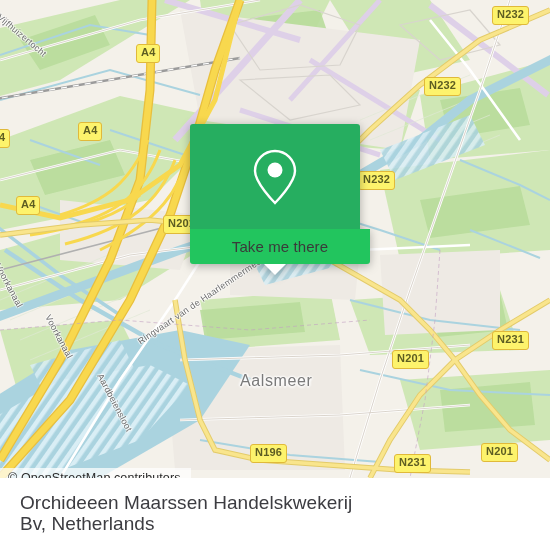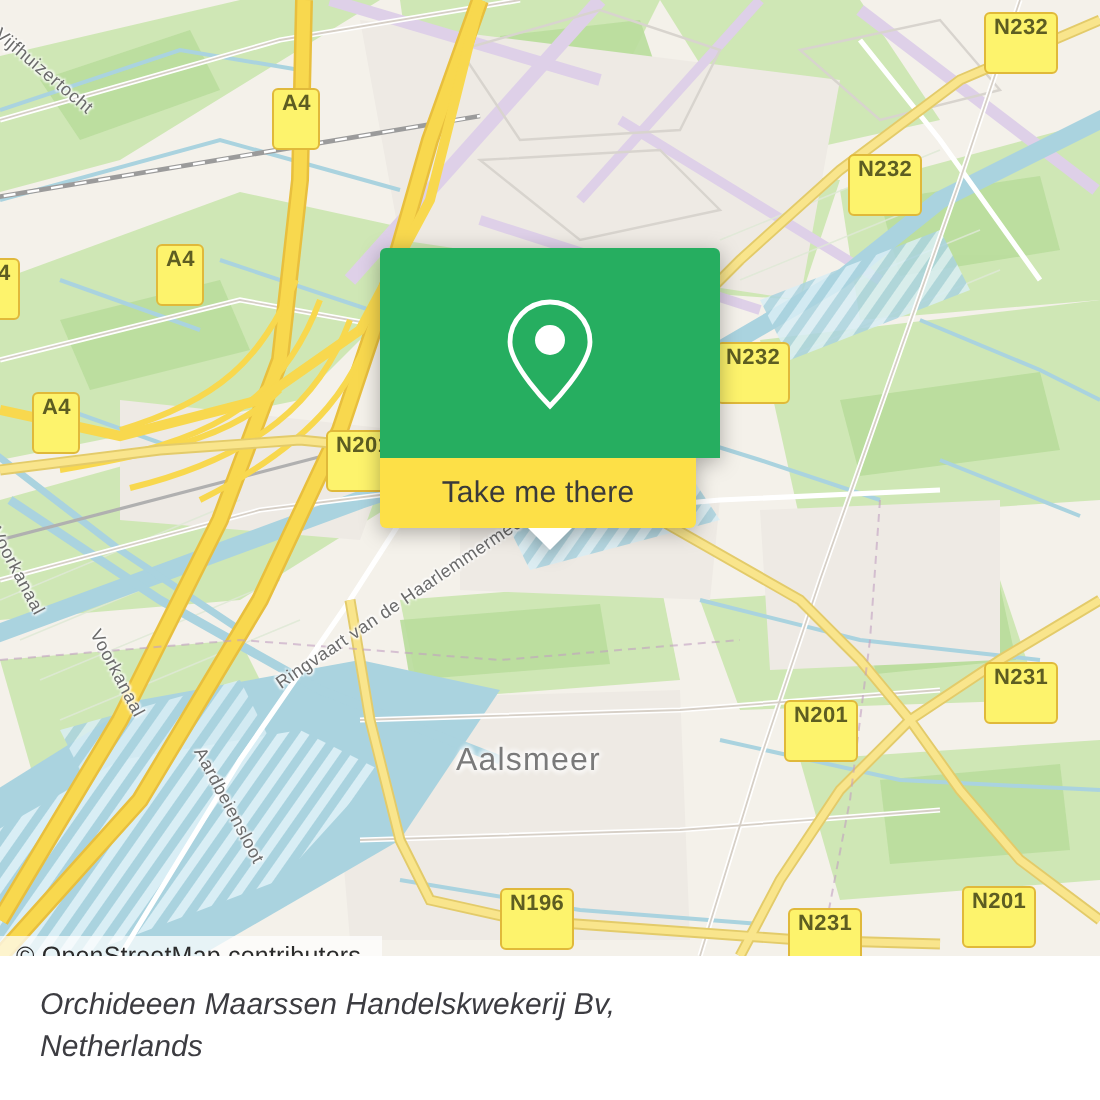--- a/index.html
+++ b/index.html
@@ -32,41 +32,41 @@
   }
 
   
   .shield {
     position: absolute;
     background: #fdf36c;
     border: 1.5px solid #e0b93a;
     border-radius: 3px;
     color: #5d5d22;
     font-size: 11px; font-weight: bold;
-    padding: 1px 4px 16px 4px;
+    padding: 1px 4px 4px 4px;
     line-height: 12px;
     letter-spacing: .2px;
     white-space: nowrap;
   }
 
   
   #popup {
     position: absolute; left: 190px; top: 124px;
     width: 170px; height: 140px;
     filter: drop-shadow(0 2px 5px rgba(0,0,0,.30));
   }
   #popup-green {
     width: 170px; height: 105px;
     background: #26ae60;
     border-radius: 3px 3px 0 0;
     display: flex; align-items: center; justify-content: center;
   }
   #popup-bar {
-    width: 158px; height: 35px;
-    background: #fde047;
+    width: 180px; height: 35px;
+    background: #22c55e;
     border-radius: 0 0 3px 3px;
     display: flex; align-items: center; justify-content: center;
   }
   #popup-bar span { font-size: 15px; color: #3a3a3a; letter-spacing: .1px; }
   #popup-tail {
     position: absolute; left: 50%; top: 140px; transform: translateX(-50%);
     width: 0; height: 0;
     border-left: 11px solid transparent;
     border-right: 11px solid transparent;
     border-top: 11px solid #fff;
@@ -81,21 +81,21 @@
     letter-spacing: .1px;
   }
 
   
   #footer {
     position: absolute; left: 0; top: 478px; width: 550px; height: 72px;
     background: #fff; display: flex; align-items: center;
   }
   #footer-title {
     position: absolute; left: 20px; top: 14px; width: 360px;
-    font-size: 15px; color: #3c3c41; line-height: 21px; letter-spacing: .05px; font-style: italic;
+    font-size: 19px; color: #3c3c41; line-height: 21px; letter-spacing: .05px;
   }
 </style>
 </head>
 <body>
 
 <div id="root">
 
   <div id="map">
 
     <svg id="map-canvas" viewBox="0 0 550 478" preserveAspectRatio="none">
@@ -264,21 +264,21 @@
         <path d="M0,330 L120,320 L250,330 L370,320"></path>
       </g>
     </svg>
 
     <div class="maplabel" style="left:2px; top:12px; transform:rotate(40deg); transform-origin:left top;">Vijfhuizertocht</div>
     <div class="maplabel" style="left:2px; top:262px; transform:rotate(62deg); transform-origin:left top;">Voorkanaal</div>
     <div class="maplabel" style="left:52px; top:313px; transform:rotate(62deg); transform-origin:left top;">Voorkanaal</div>
     <div class="maplabel" style="left:104px; top:372px; transform:rotate(62deg); transform-origin:left top;">Aardbeiensloot</div>
     <div class="maplabel" style="left:136px; top:338px; transform:rotate(-34deg); transform-origin:left top;">Ringvaart van de Haarlemmermeerpolder</div>
 
-    <div class="placelabel" style="left:228px; top:372px;">Aalsmeer</div>
+    <div class="placelabel" style="left:240px; top:372px;">Aalsmeer</div>
 
     <div class="shield" style="left:136px; top:44px;">A4</div>
     <div class="shield" style="left:78px; top:122px;">A4</div>
     <div class="shield" style="left:16px; top:196px;">A4</div>
     <div class="shield" style="left:-6px; top:129px;">4</div>
 
     <div class="shield" style="left:492px; top:6px;">N232</div>
     <div class="shield" style="left:424px; top:77px;">N232</div>
     <div class="shield" style="left:358px; top:171px;">N232</div>
 

